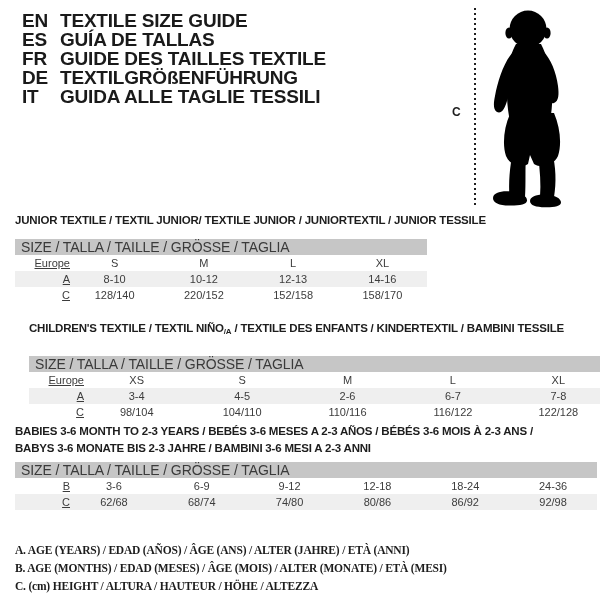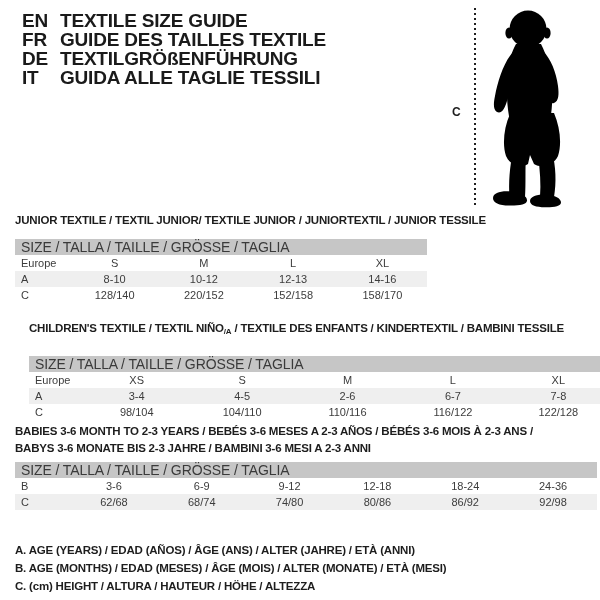--- a/index.html
+++ b/index.html
@@ -31,34 +31,38 @@
   #section-babies .section-title{line-height:17px;}
   .section-title .sub{font-size:8px;vertical-align:-2px;}
   #section-junior .size-table{margin-top:12px;}
   #section-children .size-table{margin-top:17px;}
   #section-babies .size-table{margin-top:5px;}
 
   .thead{height:16px;line-height:16px;background:var(--header-bar,#c6c6c6);
     color:#3a3a3a;font-size:14px;padding-left:6px;letter-spacing:-0.1px;}
   .trow{display:flex;height:16px;line-height:16px;font-size:11px;color:#3c3c3c;}
   .trow.shaded{background:var(--shaded-row,#efefef);}
-  .tlabel{flex:0 0 49px;padding-left:6px;text-align:left;}
+  .tlabel{flex:0 0 49px;padding-left:6px;text-align:right;text-decoration:underline;}
   .tcell{flex:1;text-align:center;}
 
   
   #footnotes{left:15px;top:541px;}
-  .footnote{font-size:11.5px;font-weight:bold;line-height:18px;letter-spacing:-0.2px;color:#1d1d1d;white-space:nowrap;}
+  .footnote{font-size:11.5px;font-weight:bold;line-height:18px;letter-spacing:-0.2px;color:#1d1d1d;white-space:nowrap;font-family:Liberation Serif, serif;}
 </style>
 </head>
 <body>
 
 <div id="lang" class="abs">
   <div class="lang-row">
     <span class="lang-code">EN</span>
     <span class="lang-text">TEXTILE SIZE GUIDE</span>
+  </div>
+  <div class="lang-row">
+    <span class="lang-code">ES</span>
+    <span class="lang-text">GUÍA DE TALLAS</span>
   </div>
   <div class="lang-row">
     <span class="lang-code">FR</span>
     <span class="lang-text">GUIDE DES TAILLES TEXTILE</span>
   </div>
   <div class="lang-row">
     <span class="lang-code">DE</span>
     <span class="lang-text">TEXTILGRÖßENFÜHRUNG</span>
   </div>
   <div class="lang-row">

